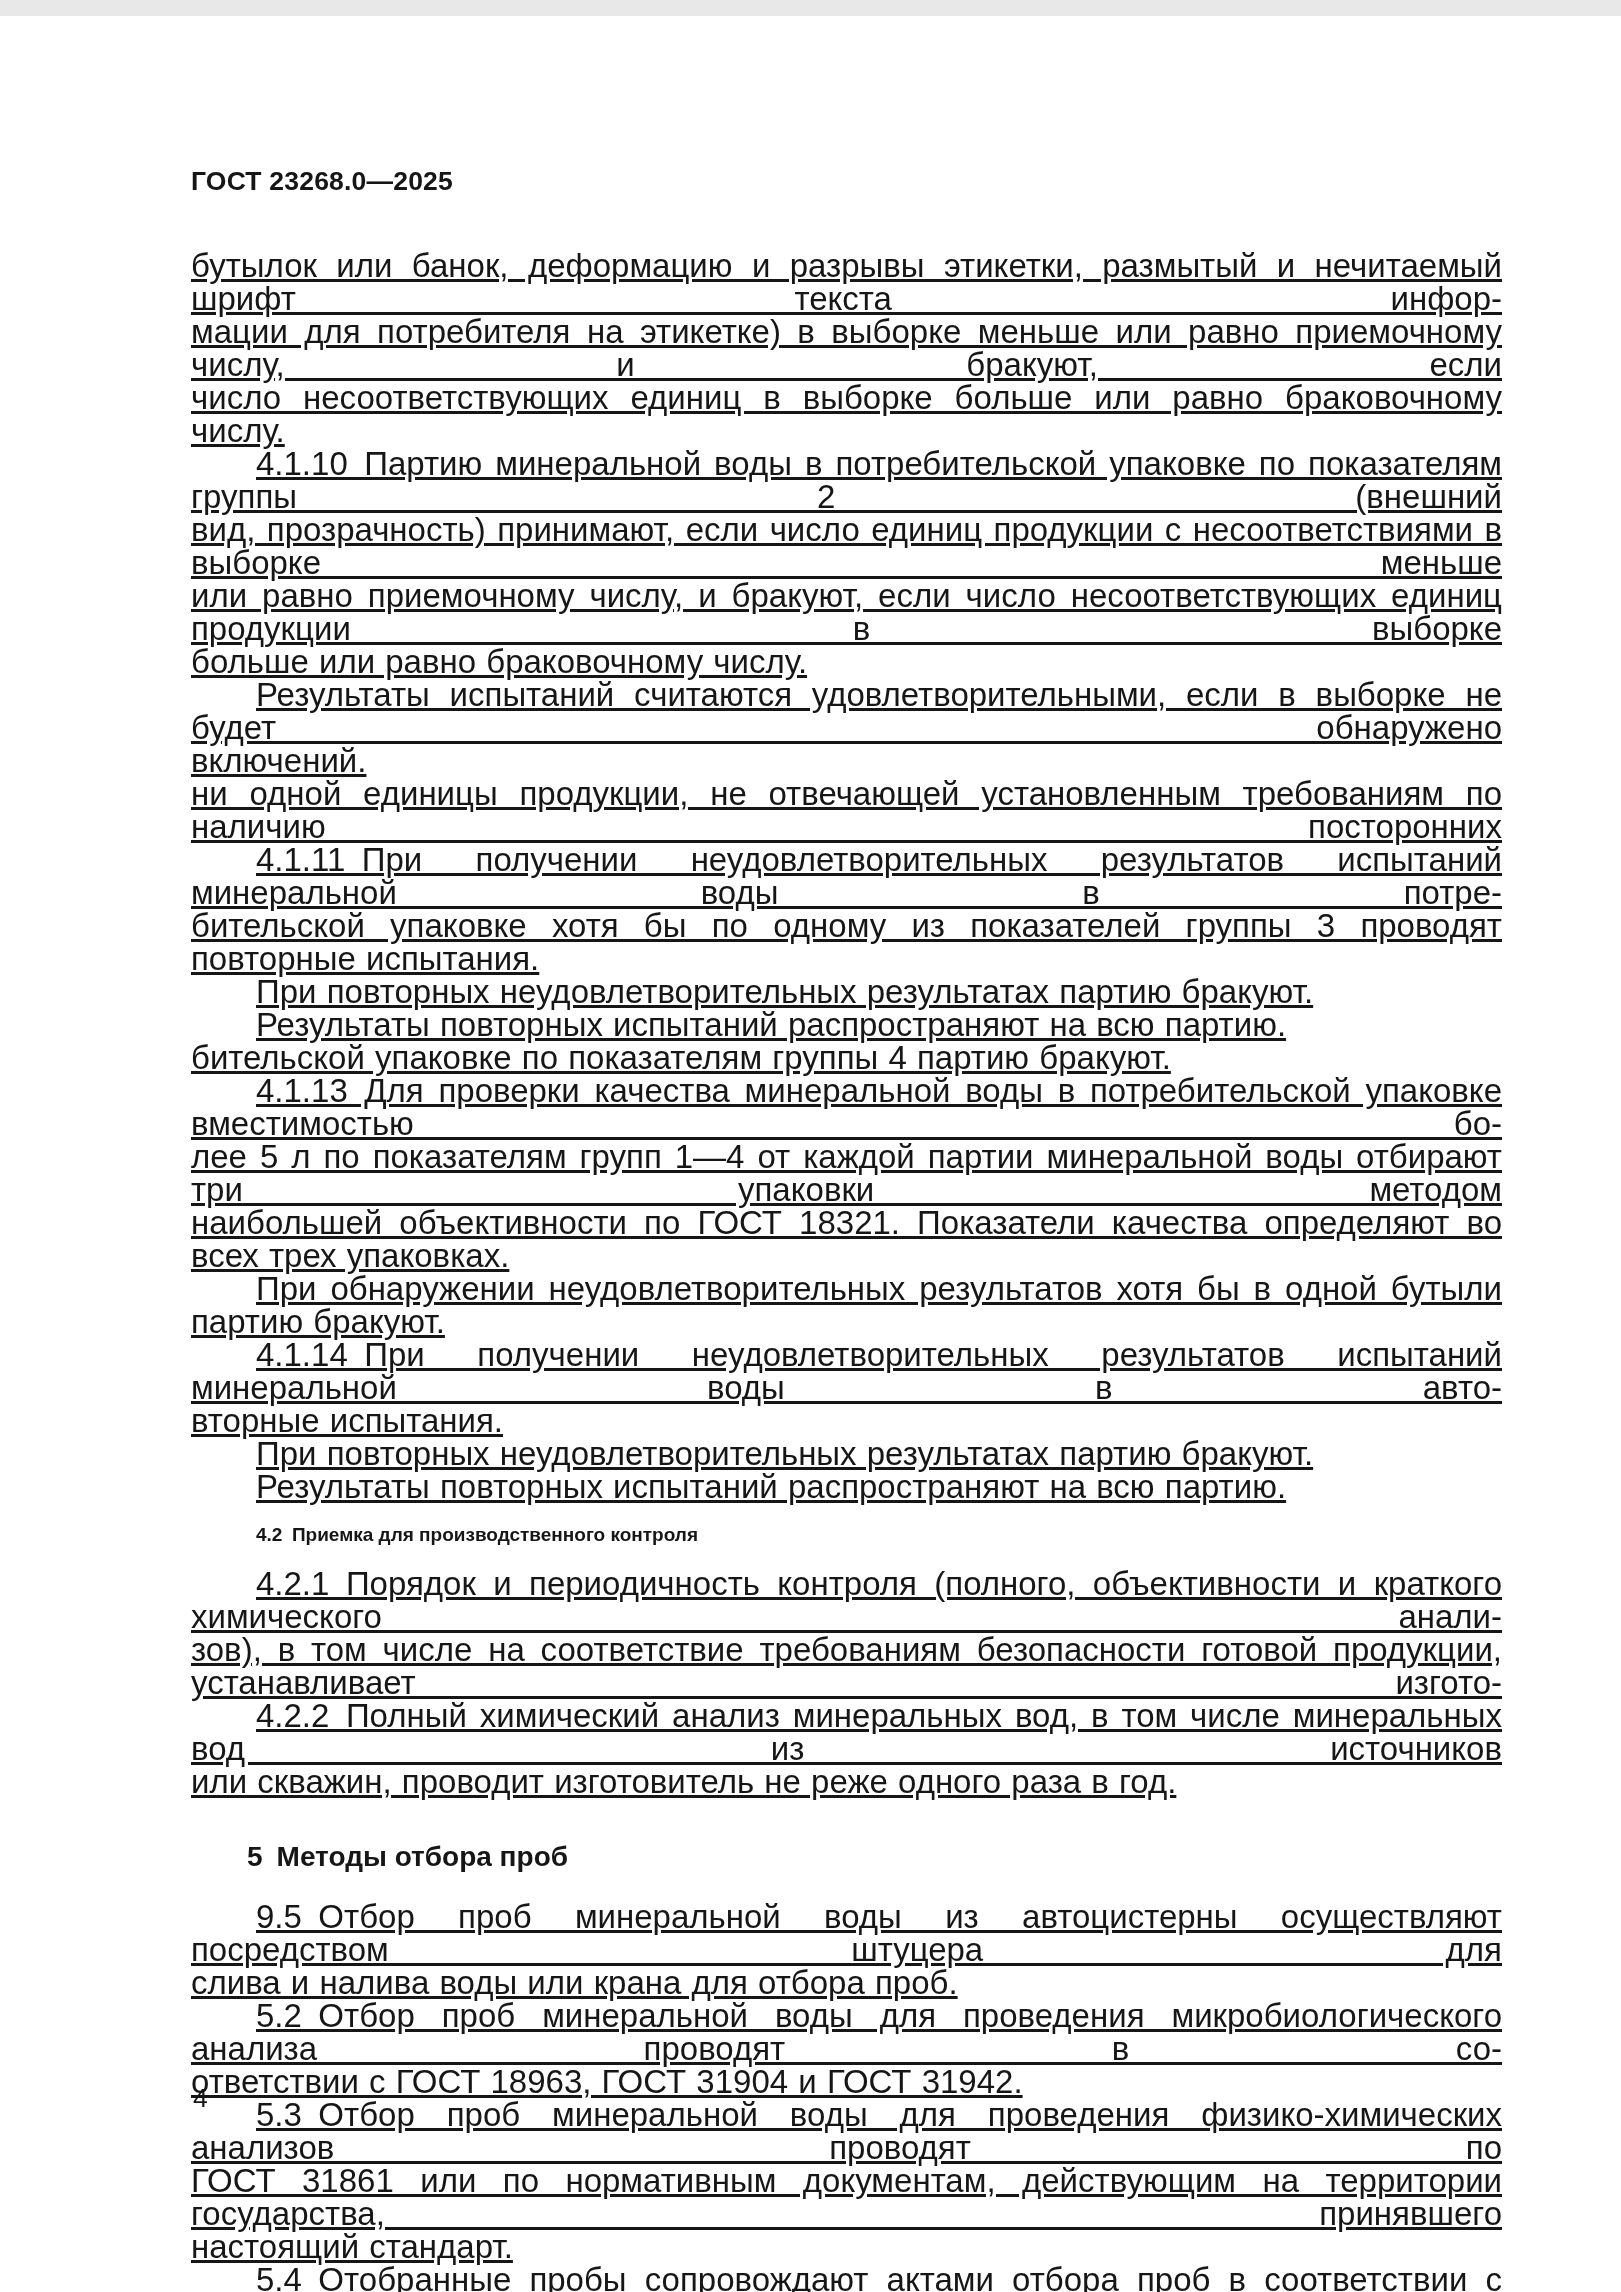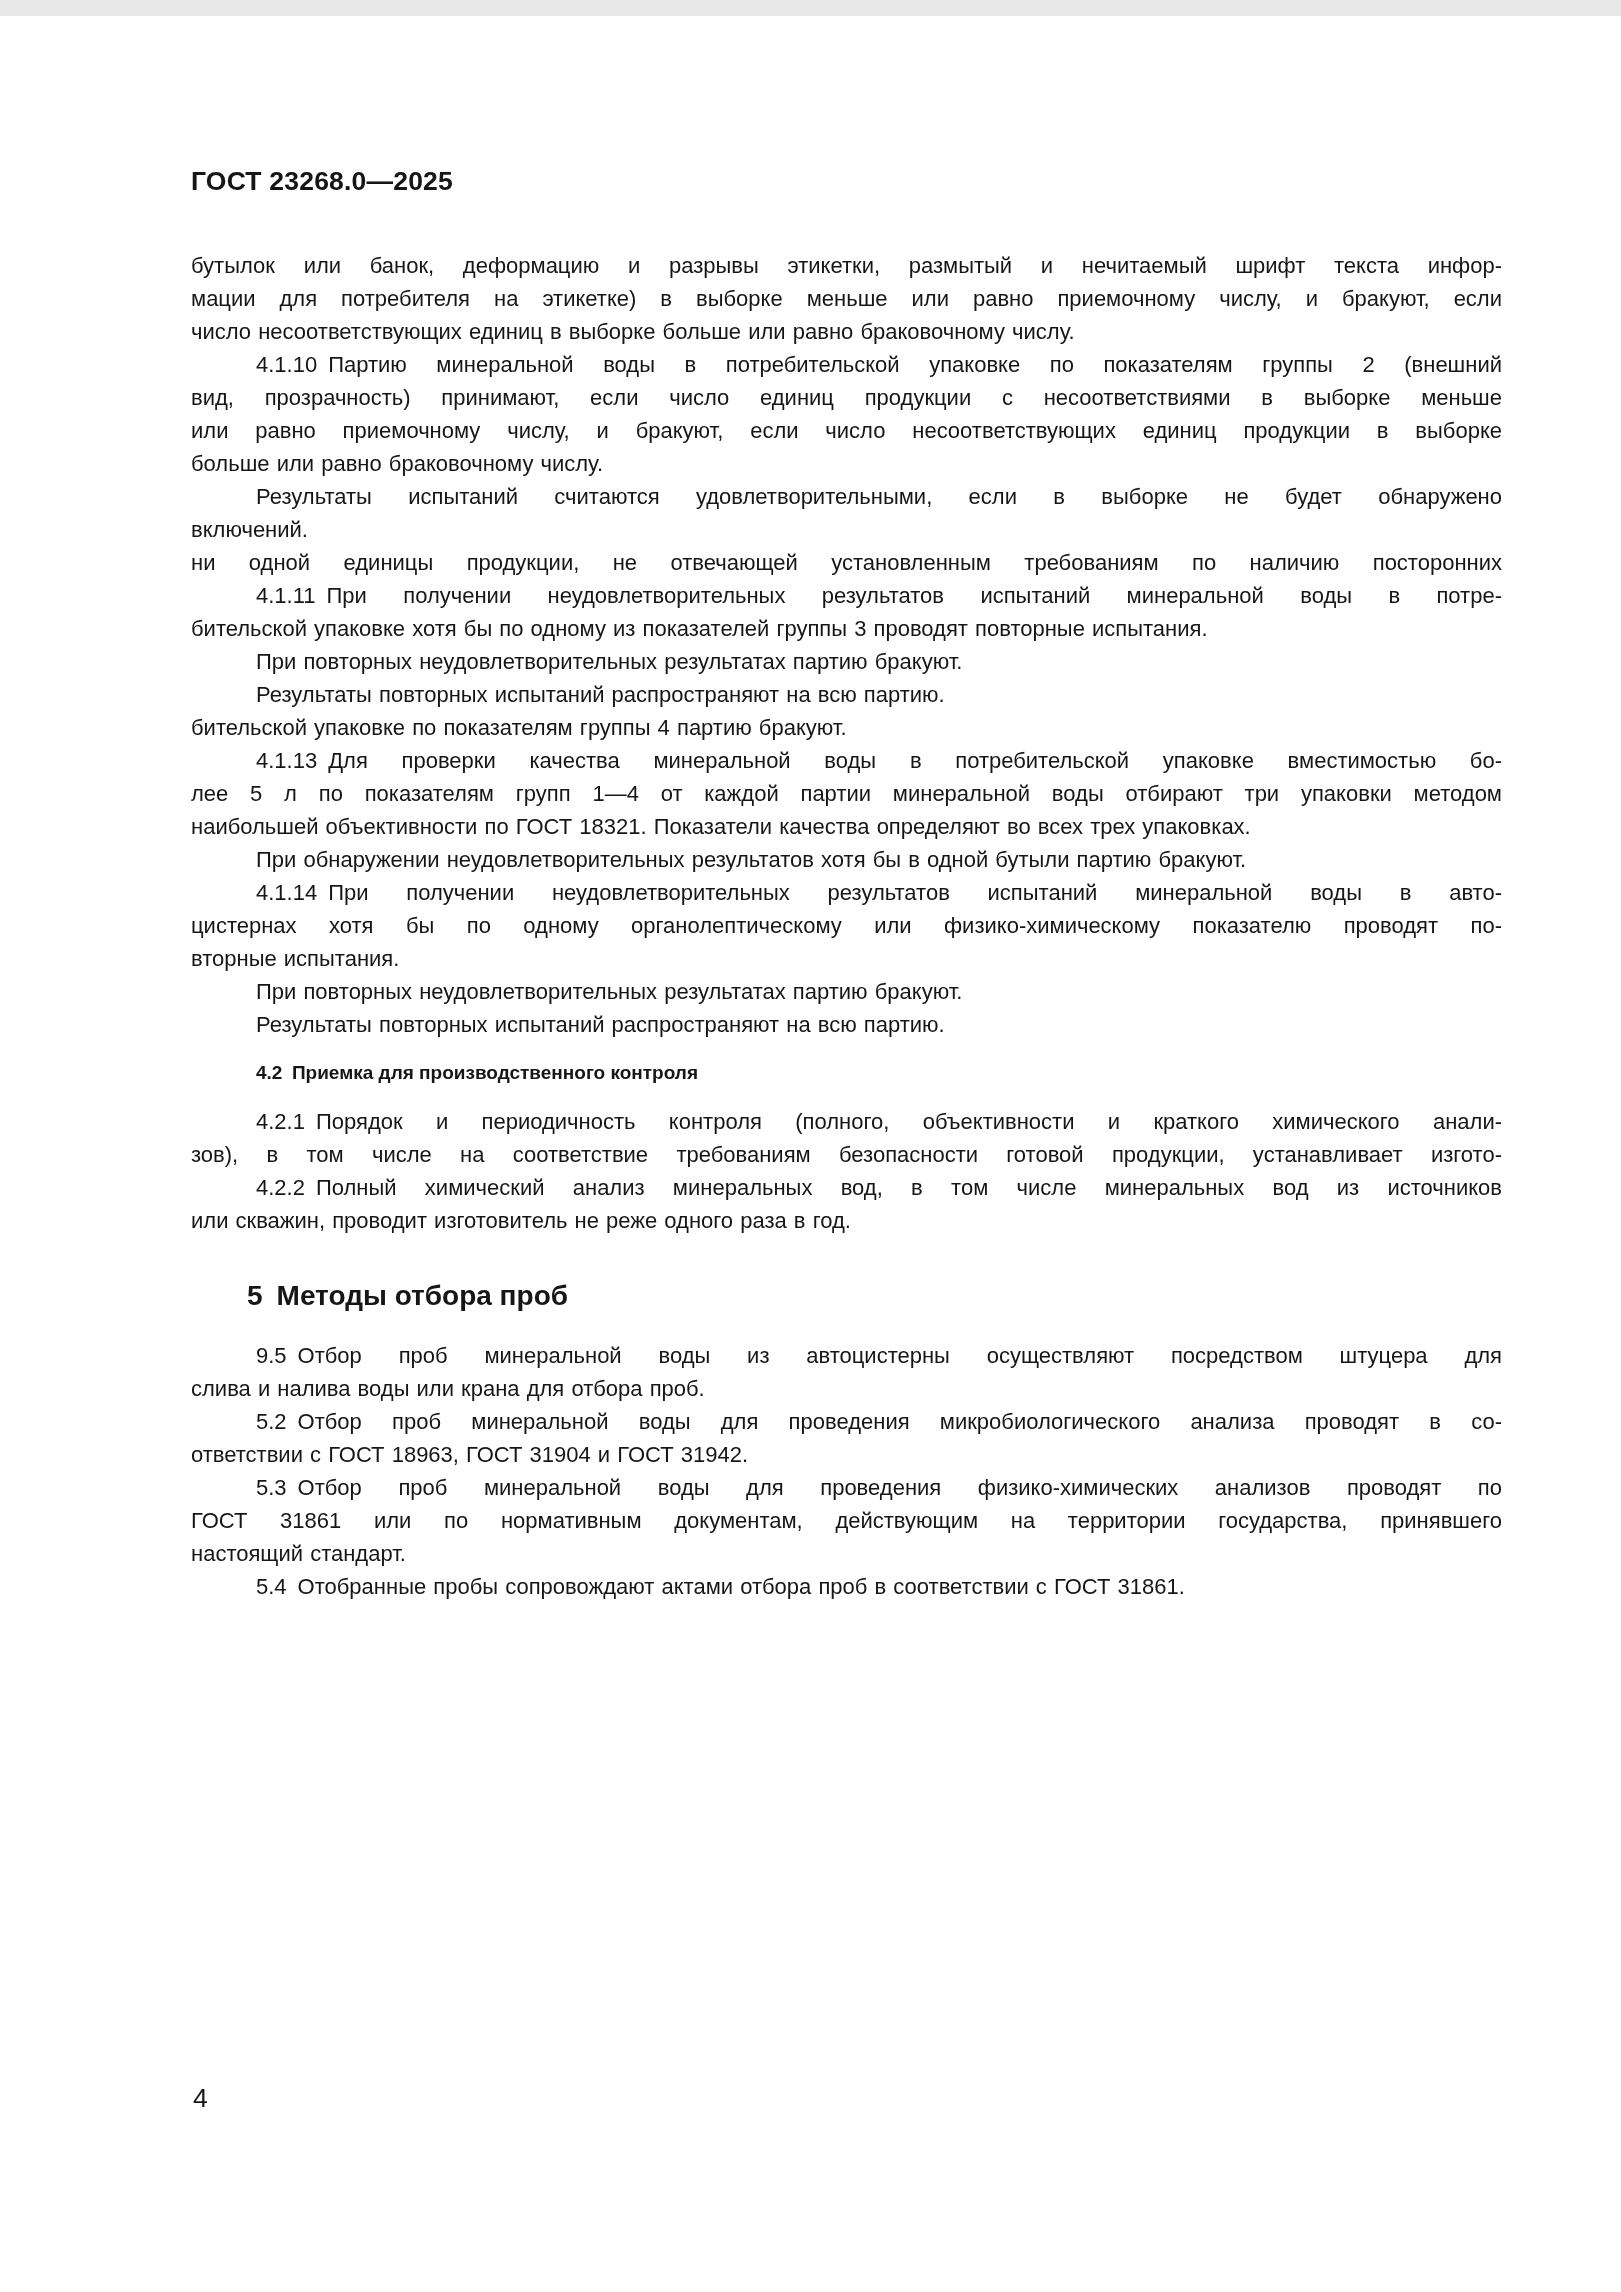--- a/index.html
+++ b/index.html
@@ -28,25 +28,26 @@
     margin-bottom: 52px;
     font-size: 26.5px;
     line-height: 32px;
     font-weight: 700;
     letter-spacing: 0.2px;
   }
   .paragraph {
     margin: 0;
   }
   .line {
-    font-size: 22px;
+    font-size: 33px;
     line-height: 33px;
     text-align: justify;
     text-align-last: left;
     word-spacing: 1px;
+    text-decoration: underline;
   }
   .line.fill {
     text-align-last: justify;
   }
   .line.indent {
     text-indent: 65px;
   }
   .subheading {
     font-size: 19px;
     line-height: 33px;
@@ -108,21 +109,20 @@
         <div class="paragraph">
           <div class="line fill indent">4.1.13 Для проверки качества минеральной воды в потребительской упаковке вместимостью бо-</div>
           <div class="line fill">лее 5 л по показателям групп 1—4 от каждой партии минеральной воды отбирают три упаковки методом</div>
           <div class="line">наибольшей объективности по ГОСТ 18321. Показатели качества определяют во всех трех упаковках.</div>
         </div>
         <div class="paragraph">
           <div class="line indent">При обнаружении неудовлетворительных результатов хотя бы в одной бутыли партию бракуют.</div>
         </div>
         <div class="paragraph">
           <div class="line fill indent">4.1.14 При получении неудовлетворительных результатов испытаний минеральной воды в авто-</div>
-          <div class="line fill">цистернах хотя бы по одному органолептическому или физико-химическому показателю проводят по-</div>
           <div class="line">вторные испытания.</div>
         </div>
         <div class="paragraph">
           <div class="line indent">При повторных неудовлетворительных результатах партию бракуют.</div>
         </div>
         <div class="paragraph">
           <div class="line indent">Результаты повторных испытаний распространяют на всю партию.</div>
         </div>
         <div class="subheading">4.2 Приемка для производственного контроля</div>
         <div class="paragraph">

